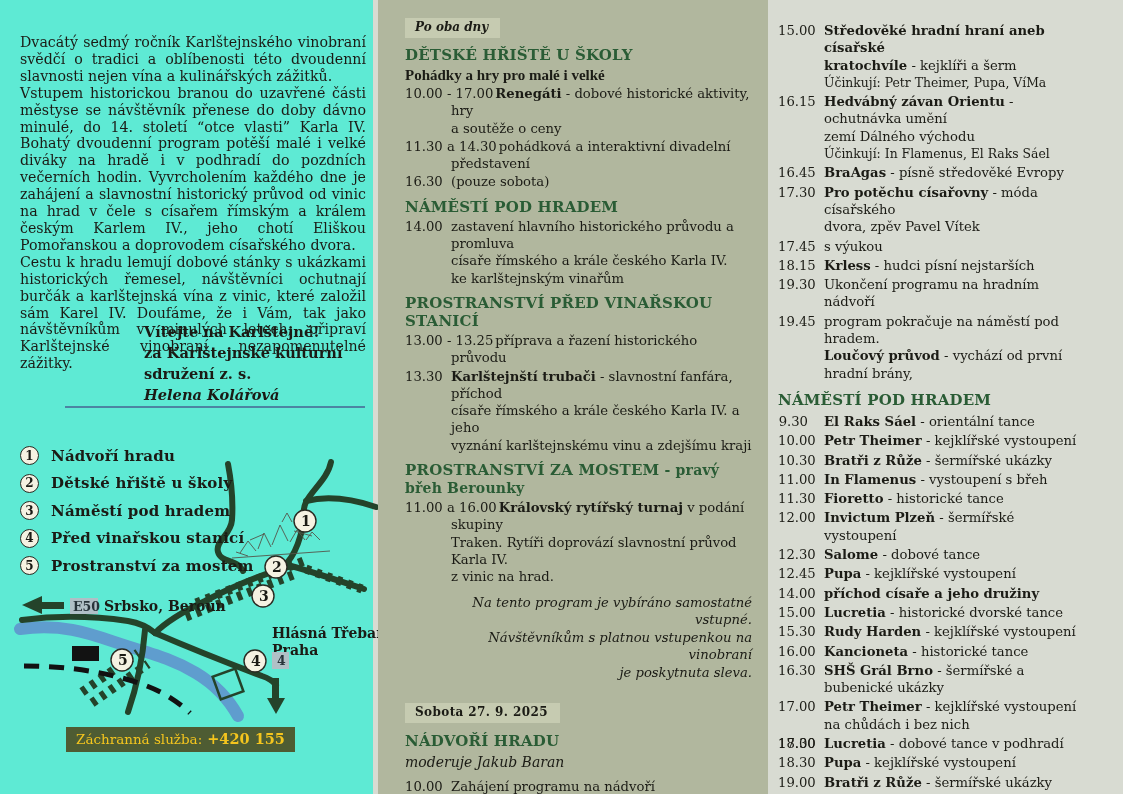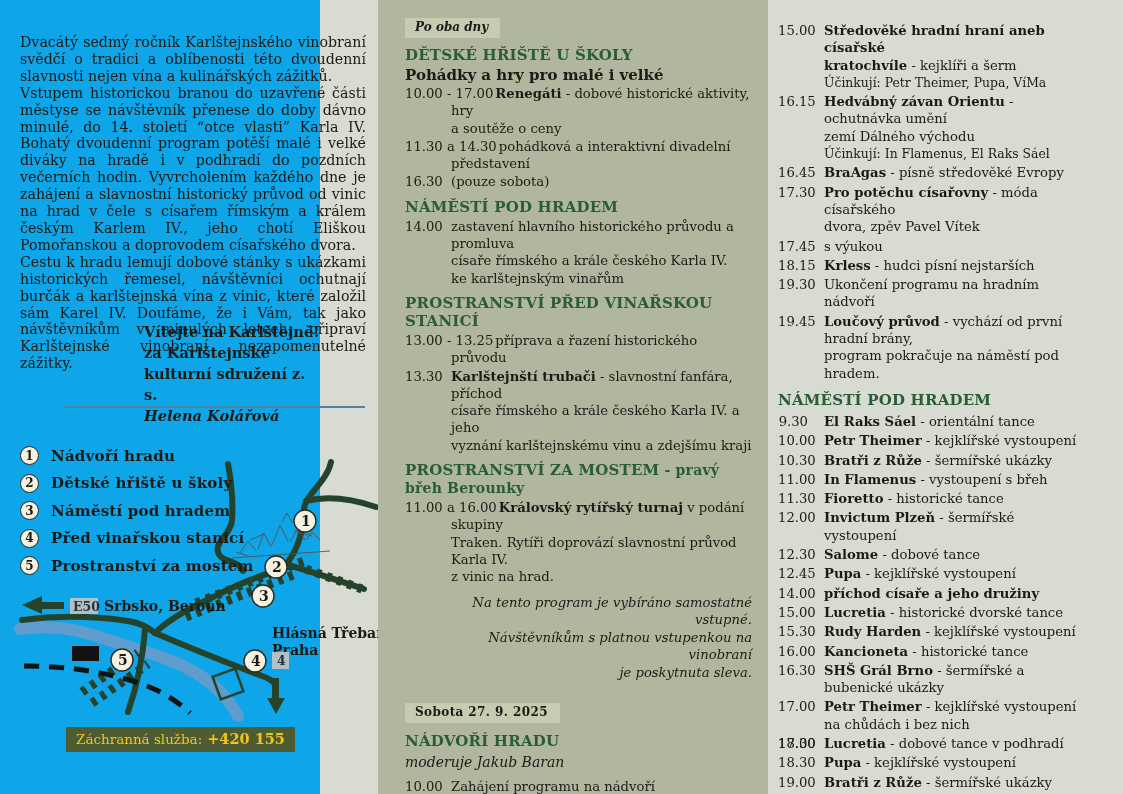--- a/index.html
+++ b/index.html
@@ -1,19 +1,19 @@
 <!DOCTYPE html>
 <html><head>
 <meta charset="utf-8">
 <style>
   html,body{margin:0;padding:0;}
   body{width:1123px;height:794px;position:relative;overflow:hidden;
        font-family:"DejaVu Serif","Liberation Serif",serif;color:#1b1b15;background:#d8dbd2;}
   .col{position:absolute;top:0;height:794px;}
-  .col-left{left:0;width:320px;background:#0ea5e9;}
+  .col-left{left:0;width:373px;background:#5eead4;}
   .col-mid{left:378px;width:390px;background:#b1b79e;box-sizing:border-box;padding:16px 16px 0 27px;}
   .col-right{left:768px;width:327px;background:#d8dbd2;box-sizing:border-box;padding:22px 6px 0 10px;}
 
   
   .intro{position:absolute;left:20px;top:34px;width:346px;font-size:14.2px;line-height:16.9px;text-align:justify;}
   .intro p{margin:0;}
   .welcome{position:absolute;left:144px;top:321px;font-size:14.6px;font-weight:bold;line-height:21px;}
   .signature{font-style:italic;}
   .rule{position:absolute;left:65px;top:406px;width:300px;height:2px;background:#4c84a2;}
   .legend{position:absolute;left:20px;top:446px;z-index:2;}
@@ -28,21 +28,21 @@
   .rescue b{margin-left:5px;font-size:14.5px;}
 
   
   .hbox{display:inline-block;background:#c6cbb1;padding:2px 12px 4px 10px;
         font-weight:bold;font-style:italic;font-size:12px;}
   .hbox.roman{font-style:normal;letter-spacing:.4px;}
 
   
   .sec-title{color:#2a5c35;font-weight:bold;font-size:15px;letter-spacing:.2px;margin:7px 0 2px 0;line-height:18px;}
   .sec-suffix{font-size:14px;}
-  .sec-sub{font-weight:bold;font-size:15px;margin:0 0 1px 0;line-height:18px;}
+  .sec-sub{font-weight:bold;font-size:15px;margin:0 0 1px 0;line-height:18px;font-family:Liberation Serif, serif;}
   .green-h{color:#2a5c35;font-weight:bold;font-size:15px;letter-spacing:.2px;margin:9px 0 4px 0;line-height:18px;}
   .moderator{font-style:italic;font-size:14px;margin:0 0 8px 0;}
 
   
   .fev{padding-left:46px;font-size:13.2px;line-height:17.3px;margin-bottom:1px;}
   .fev-l1{text-indent:-46px;}
   .fev-time{display:inline-block;min-width:44px;text-indent:0;margin-right:2px;}
   .fev-line{text-indent:0;}
 
   
@@ -290,22 +290,22 @@
       </div>
       <div class="ev">
         <span class="ev-time">19.30</span>
         <div class="ev-lines">
           <div class="ev-line"><span class="sg-r">Ukončení programu na hradním nádvoří</span></div>
         </div>
       </div>
       <div class="ev">
         <span class="ev-time">19.45</span>
         <div class="ev-lines">
+          <div class="ev-line"><span class="sg-r">program pokračuje na náměstí pod hradem.</span></div>
           <div class="ev-line"><span class="sg-b">Loučový průvod</span><span class="sg-r"> - vychází od první hradní brány,</span></div>
-          <div class="ev-line"><span class="sg-r">program pokračuje na náměstí pod hradem.</span></div>
         </div>
       </div>
     </div>
 
   <div class="green-h">NÁMĚSTÍ POD HRADEM</div>
 
   <div class="right-events">
       <div class="ev">
         <span class="ev-time">9.30</span>
         <div class="ev-lines">

